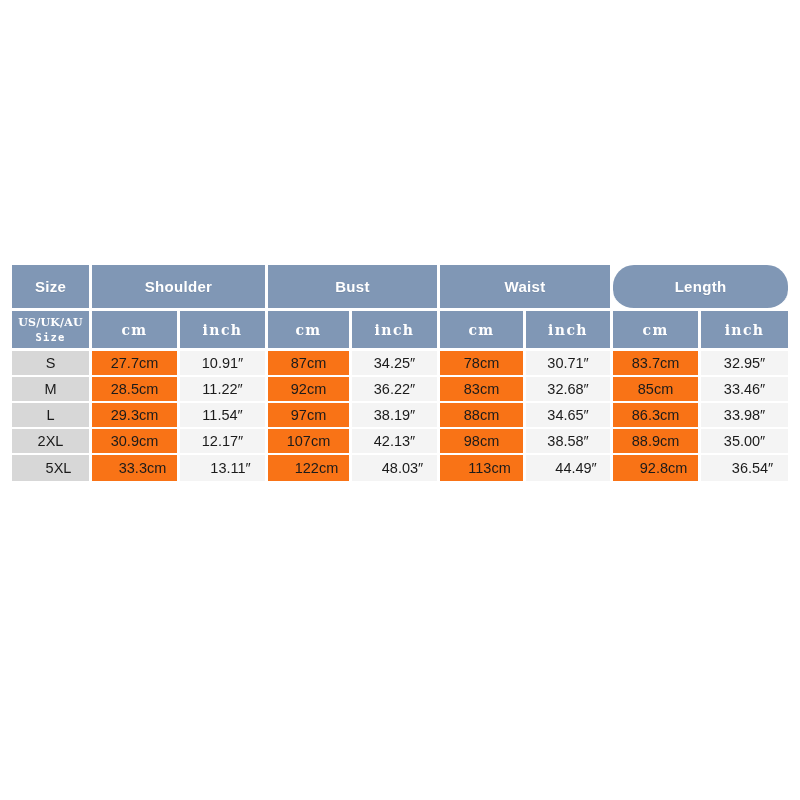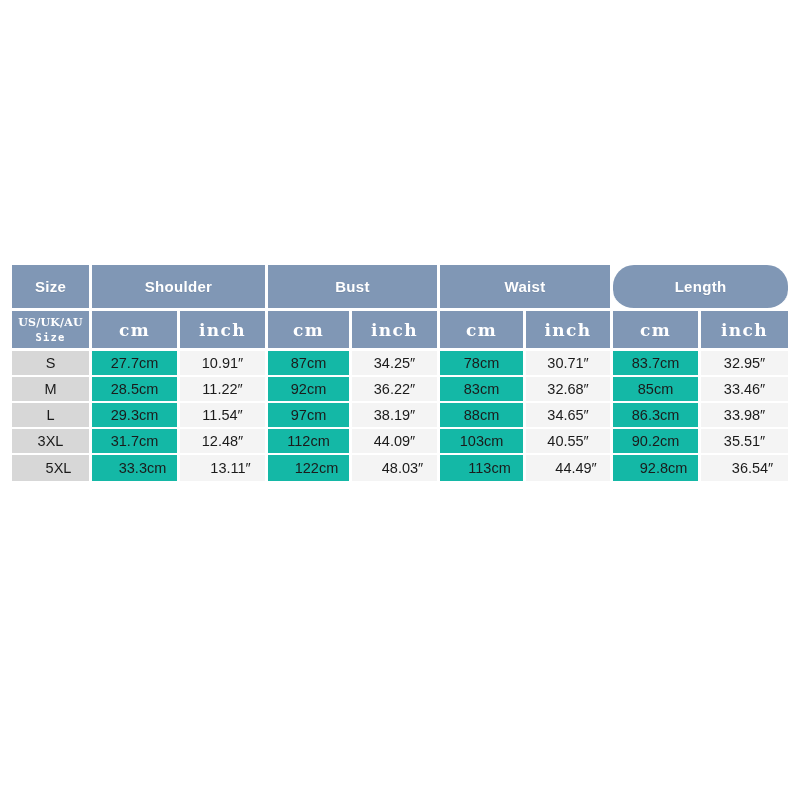--- a/index.html
+++ b/index.html
@@ -53,21 +53,21 @@
     letter-spacing: .3px;
     font-family: "Liberation Sans", sans-serif;
     text-shadow: 0 1px 0 rgba(0,0,0,.08);
   }
   .grp-head:last-child { border-right: none; border-radius: 21px; }
 
   
   .sub-head {
     background: #8097b5;
     color: #ffffff;
-    font-size: 17px;
+    font-size: 14px;
     font-weight: bold;
     height: 40px;
     border-right: 3px solid #ffffff;
     border-bottom: 3px solid #ffffff;
     font-family: "DejaVu Serif", "Liberation Serif", serif;
     letter-spacing: 1.4px;
   }
   .sub-head:last-child { border-right: none; }
 
   .sub-head.sizecol {
@@ -96,21 +96,21 @@
     font-size: 14.5px;
     color: #1b1b1b;
     border-right: 3px solid #ffffff;
     border-bottom: 2px solid #ffffff;
     font-family: "Liberation Sans", sans-serif;
   }
   #size-chart tbody td:last-child { border-right: none; }
   #size-chart tbody tr:last-child td { border-bottom: none; padding-left: 16px; }
 
   .c-size { background: #d7d7d7; }
-  .c-cm   { background: #14b8a6; }
+  .c-cm   { background: #f97316; }
   .c-in   { background: #f4f4f4; }
 
   
   col.w-size { width: 80px; }
   col.w-sh-cm { width: 88px; }
   col.w-sh-in { width: 88px; }
   col.w-bu-cm { width: 84px; }
   col.w-bu-in { width: 88px; }
   col.w-wa-cm { width: 86px; }
   col.w-wa-in { width: 87px; }
@@ -187,29 +187,29 @@
           <td class="c-cm">29.3cm</td>
           <td class="c-in">11.54″</td>
           <td class="c-cm">97cm</td>
           <td class="c-in">38.19″</td>
           <td class="c-cm">88cm</td>
           <td class="c-in">34.65″</td>
           <td class="c-cm">86.3cm</td>
           <td class="c-in">33.98″</td>
         </tr>
         <tr>
-          <td class="c-size">3XL</td>
-          <td class="c-cm">31.7cm</td>
-          <td class="c-in">12.48″</td>
-          <td class="c-cm">112cm</td>
-          <td class="c-in">44.09″</td>
-          <td class="c-cm">103cm</td>
-          <td class="c-in">40.55″</td>
-          <td class="c-cm">90.2cm</td>
-          <td class="c-in">35.51″</td>
+          <td class="c-size">2XL</td>
+          <td class="c-cm">30.9cm</td>
+          <td class="c-in">12.17″</td>
+          <td class="c-cm">107cm</td>
+          <td class="c-in">42.13″</td>
+          <td class="c-cm">98cm</td>
+          <td class="c-in">38.58″</td>
+          <td class="c-cm">88.9cm</td>
+          <td class="c-in">35.00″</td>
         </tr>
         <tr>
           <td class="c-size">5XL</td>
           <td class="c-cm">33.3cm</td>
           <td class="c-in">13.11″</td>
           <td class="c-cm">122cm</td>
           <td class="c-in">48.03″</td>
           <td class="c-cm">113cm</td>
           <td class="c-in">44.49″</td>
           <td class="c-cm">92.8cm</td>

